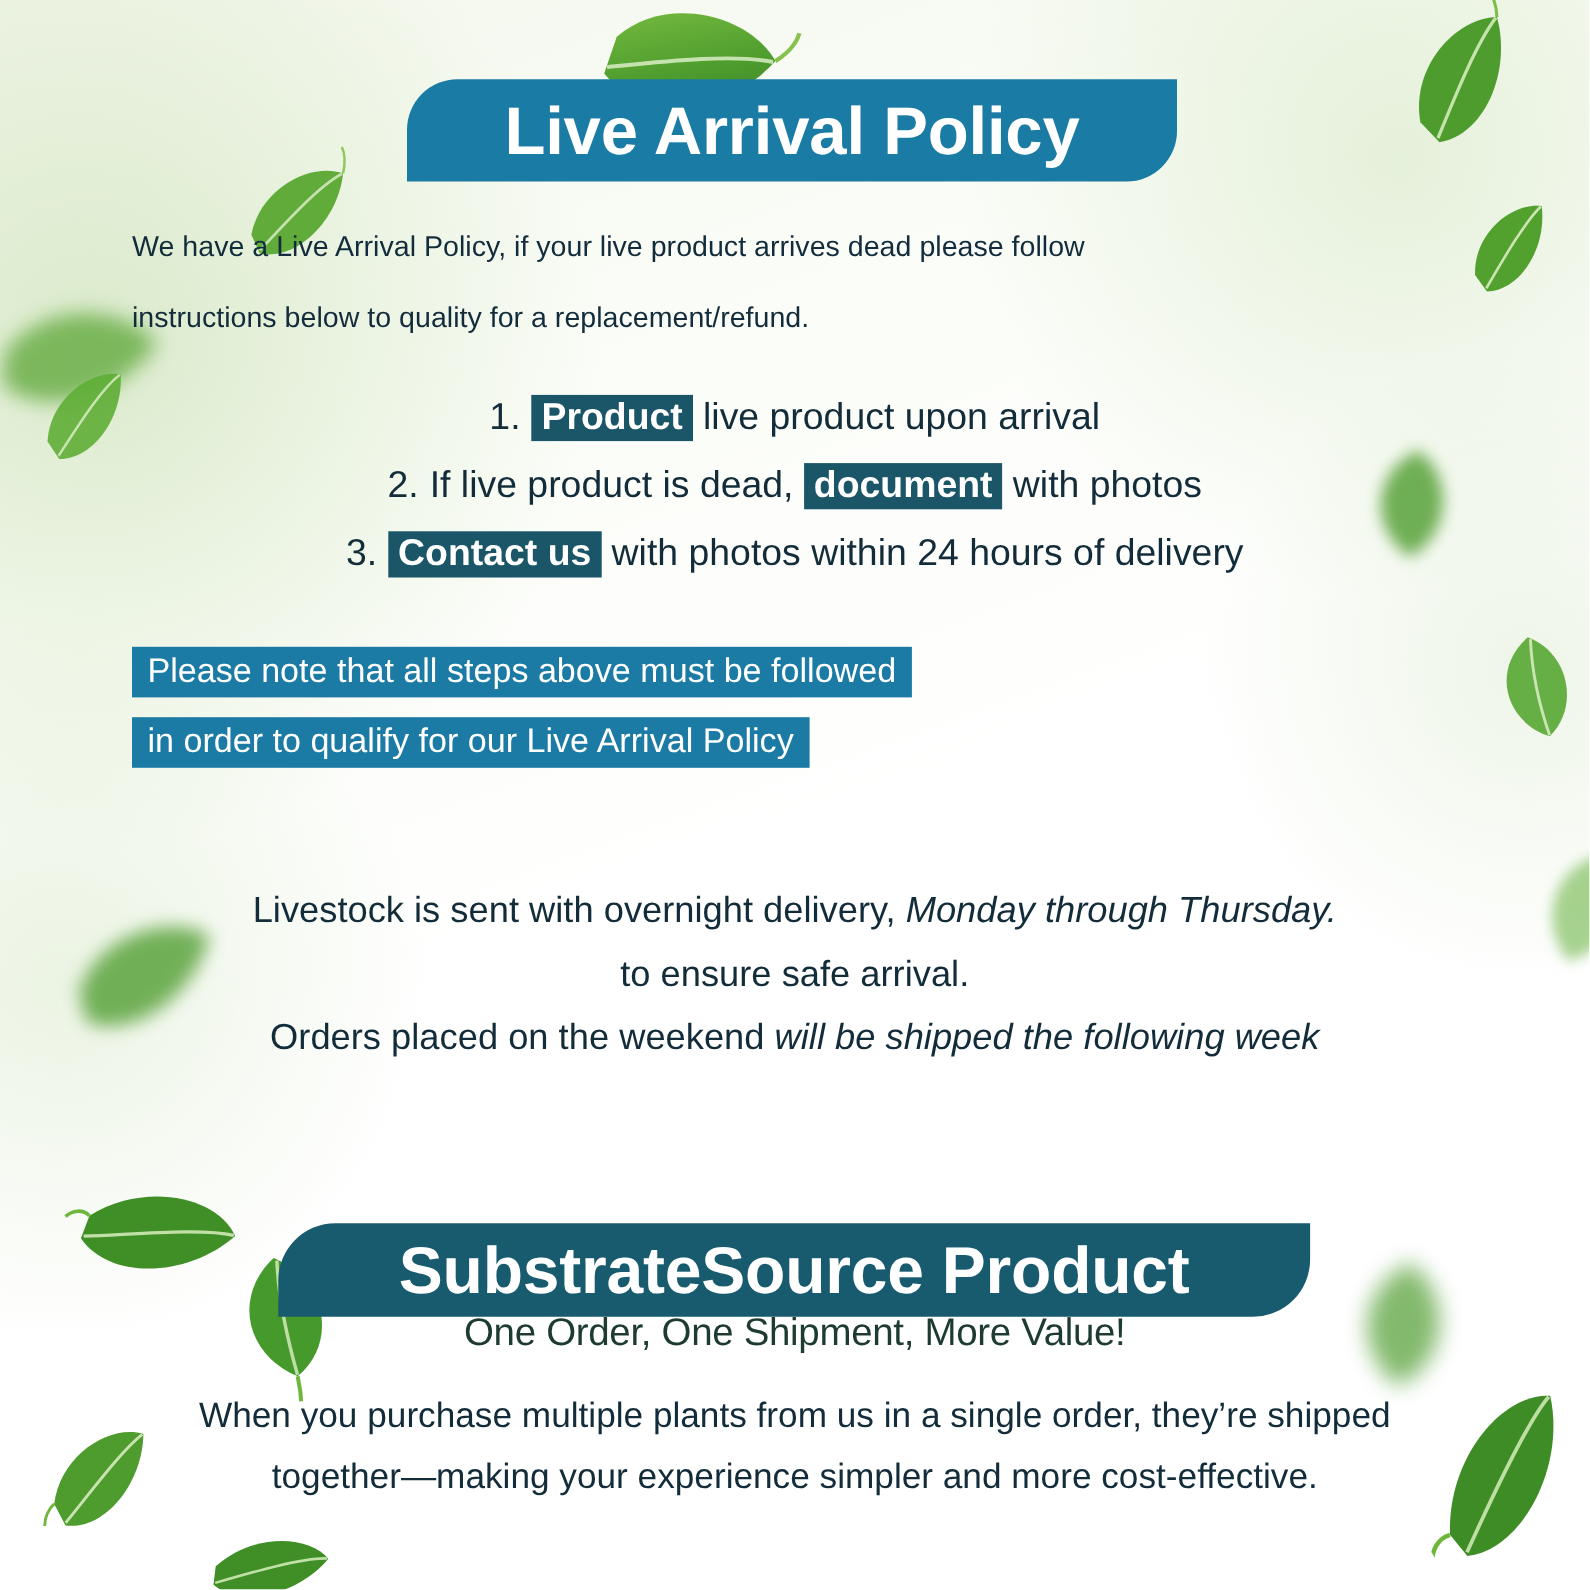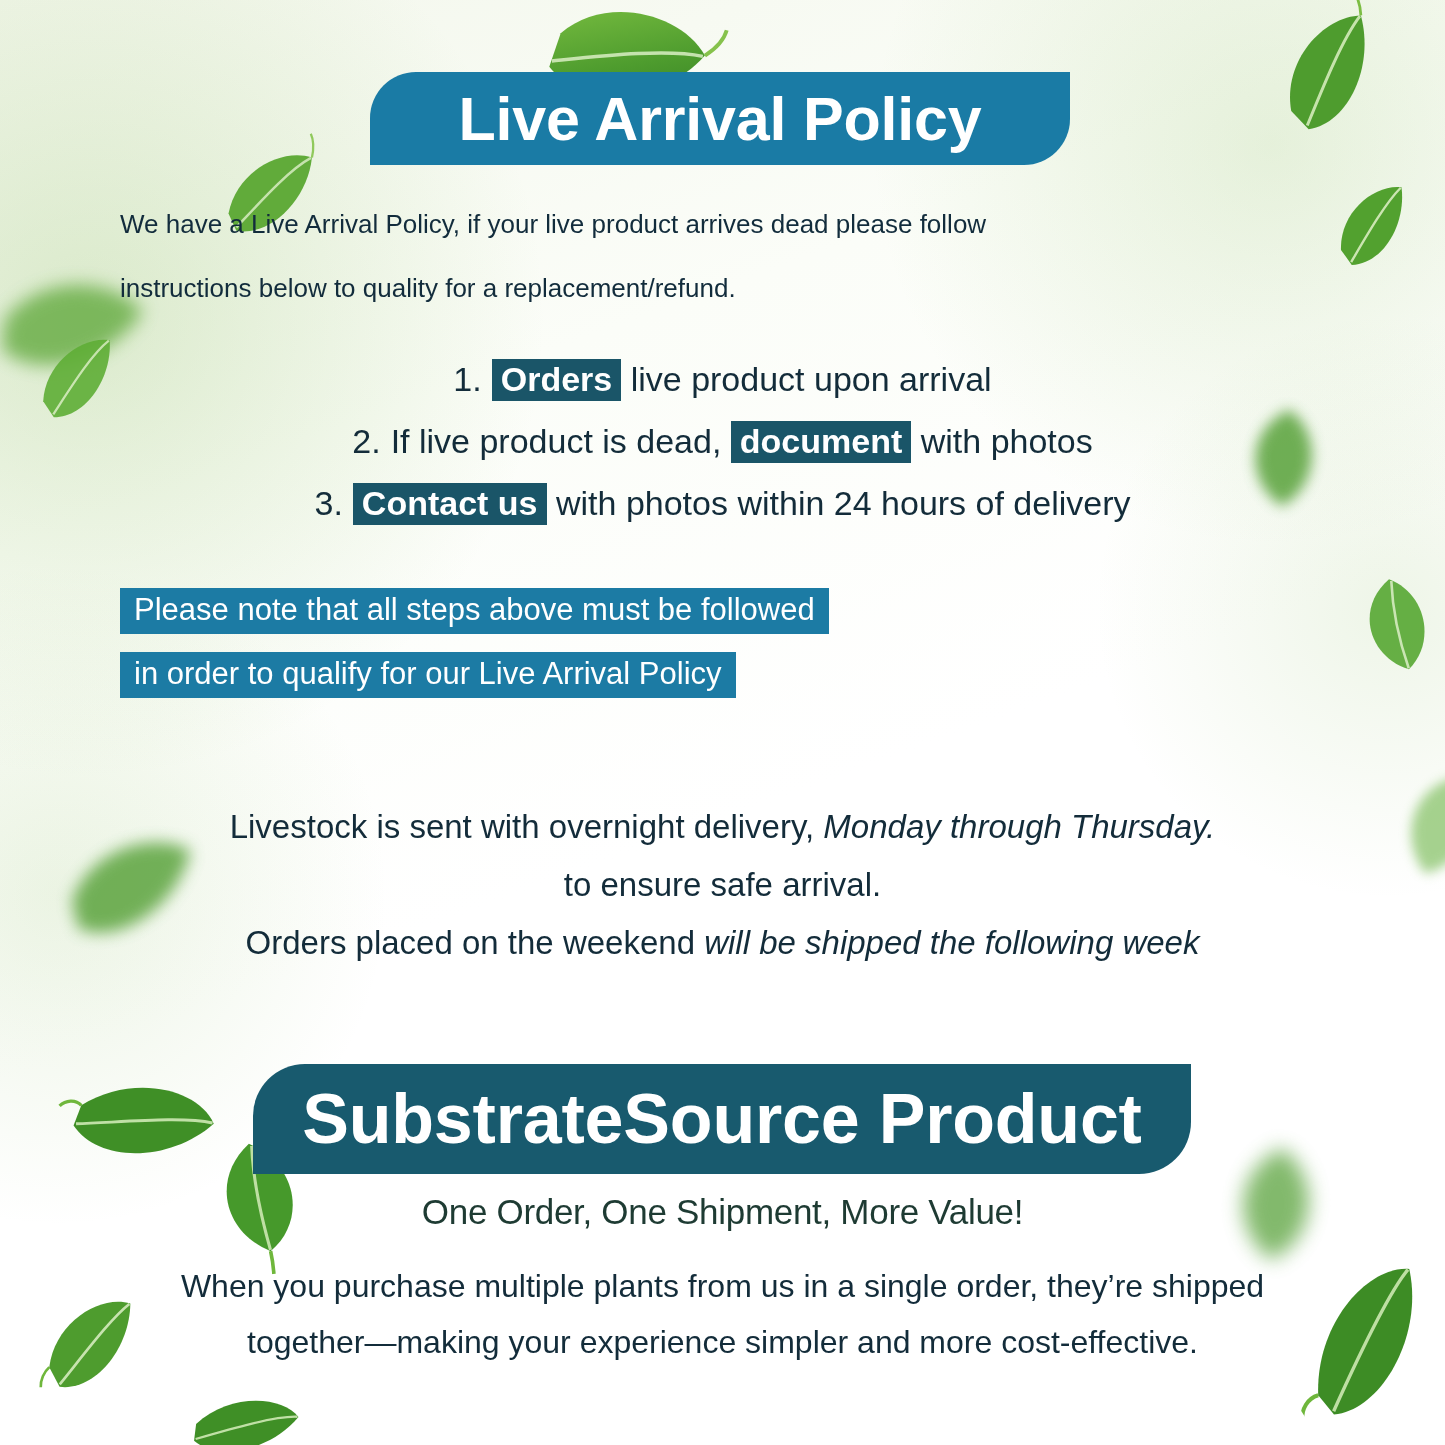--- a/index.html
+++ b/index.html
@@ -34,24 +34,24 @@
     letter-spacing:-0.2px;
     white-space:nowrap;
   }
   #banner-top{
     left:370px;top:72px;width:700px;height:93px;
     background:#1a7ba5;
     border-radius:46px 0 46px 0;
     font-size:61px;
   }
   #banner-brand{
-    left:253px;top:1064px;width:938px;height:110px;
+    left:253px;top:1112px;width:938px;height:85px;
     background:#185a6e;
     border-radius:52px 0 52px 0;
-    font-size:70px;
+    font-size:60px;
   }
 
   
   .intro{
     position:absolute;left:120px;top:192px;width:1205px;
     text-align:left;
     color:#122c3c;
     font-size:26px;
     line-height:64px;
     font-weight:400;
@@ -246,21 +246,21 @@
   </div>
 
   <div class="intro">
     <div>We have a Live Arrival Policy, if your live product arrives dead please follow</div>
     <div>instructions below to quality for a replacement/refund.</div>
   </div>
 
   <div class="steps">
 
     <div class="step">
-      <span class="step-num">1.</span><span class="hl">Orders</span>
+      <span class="step-num">1.</span><span class="hl">Product</span>
       <span>live product upon arrival</span>
     </div>
 
     <div class="step">
       <span class="step-num">2.</span><span>If live product is dead,</span>
       <span class="hl">document</span>
       <span>with photos</span>
     </div>
 
     <div class="step">

